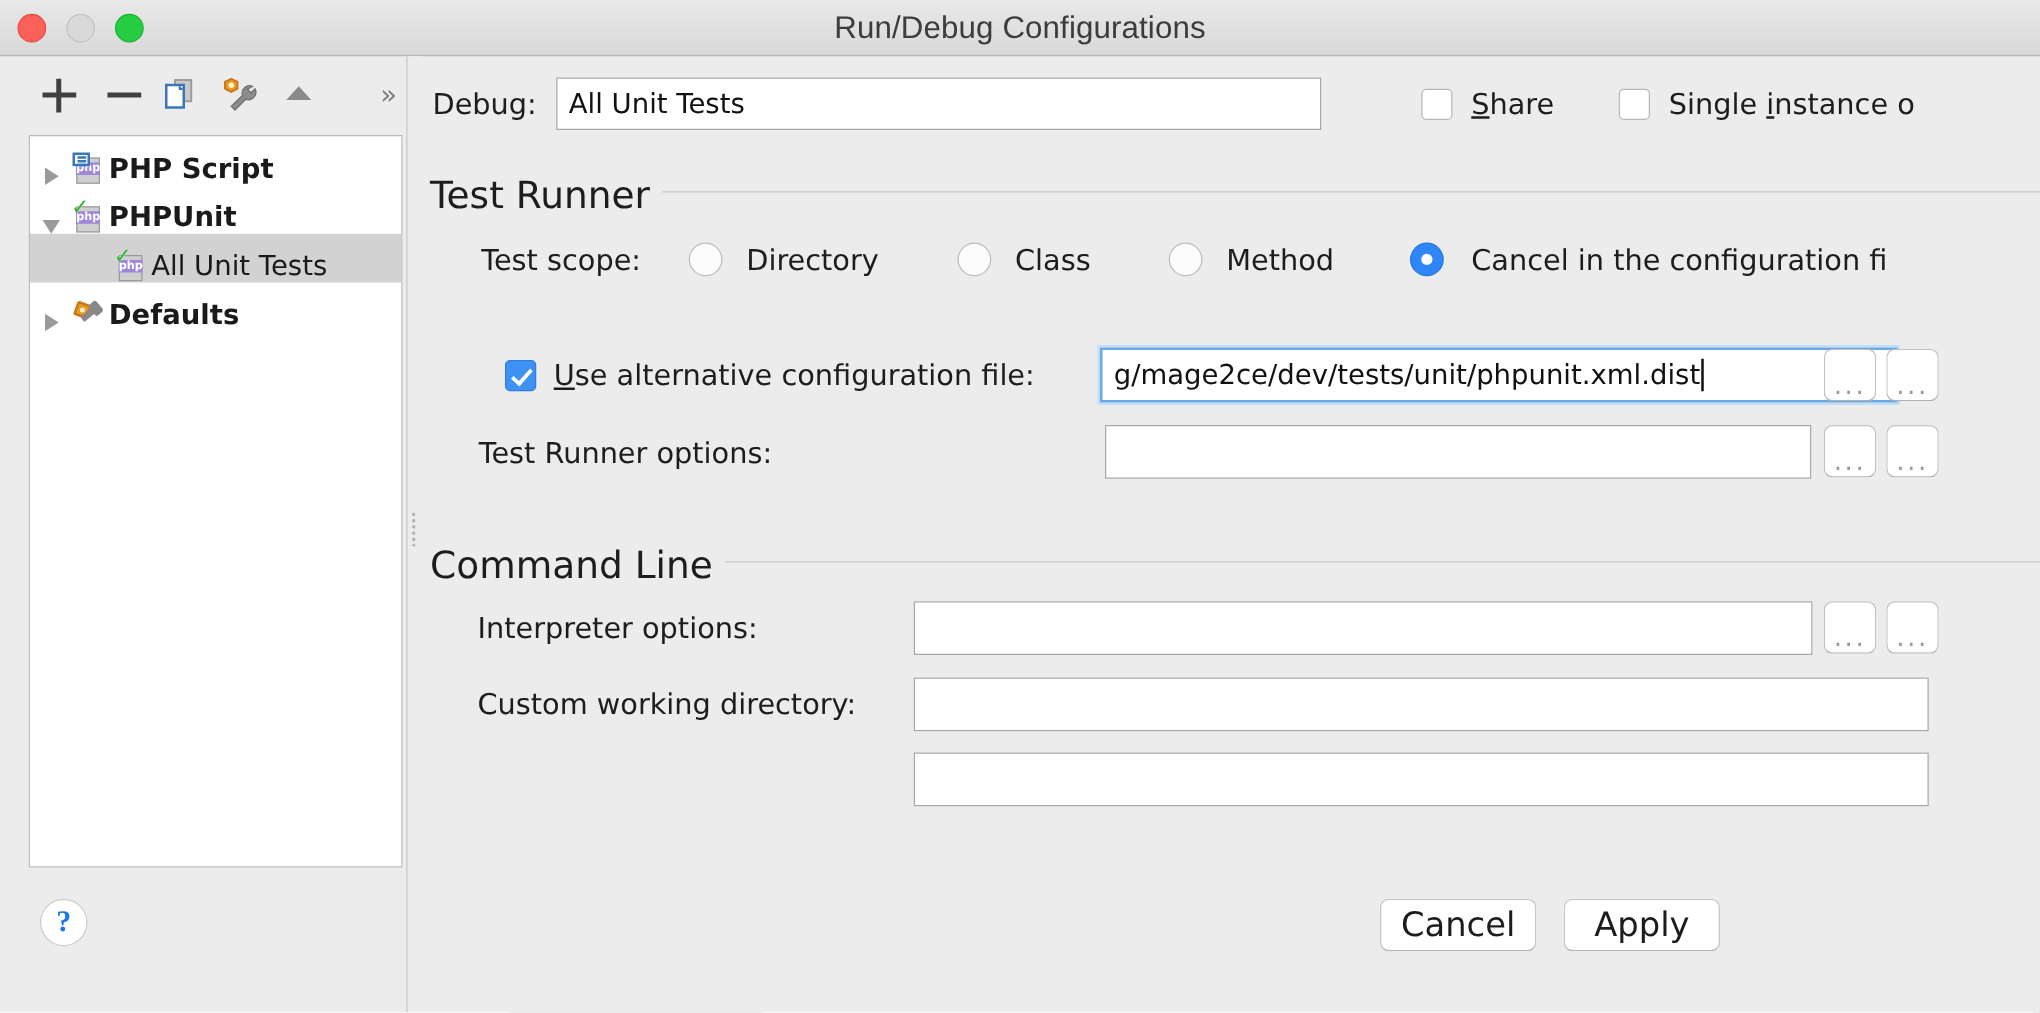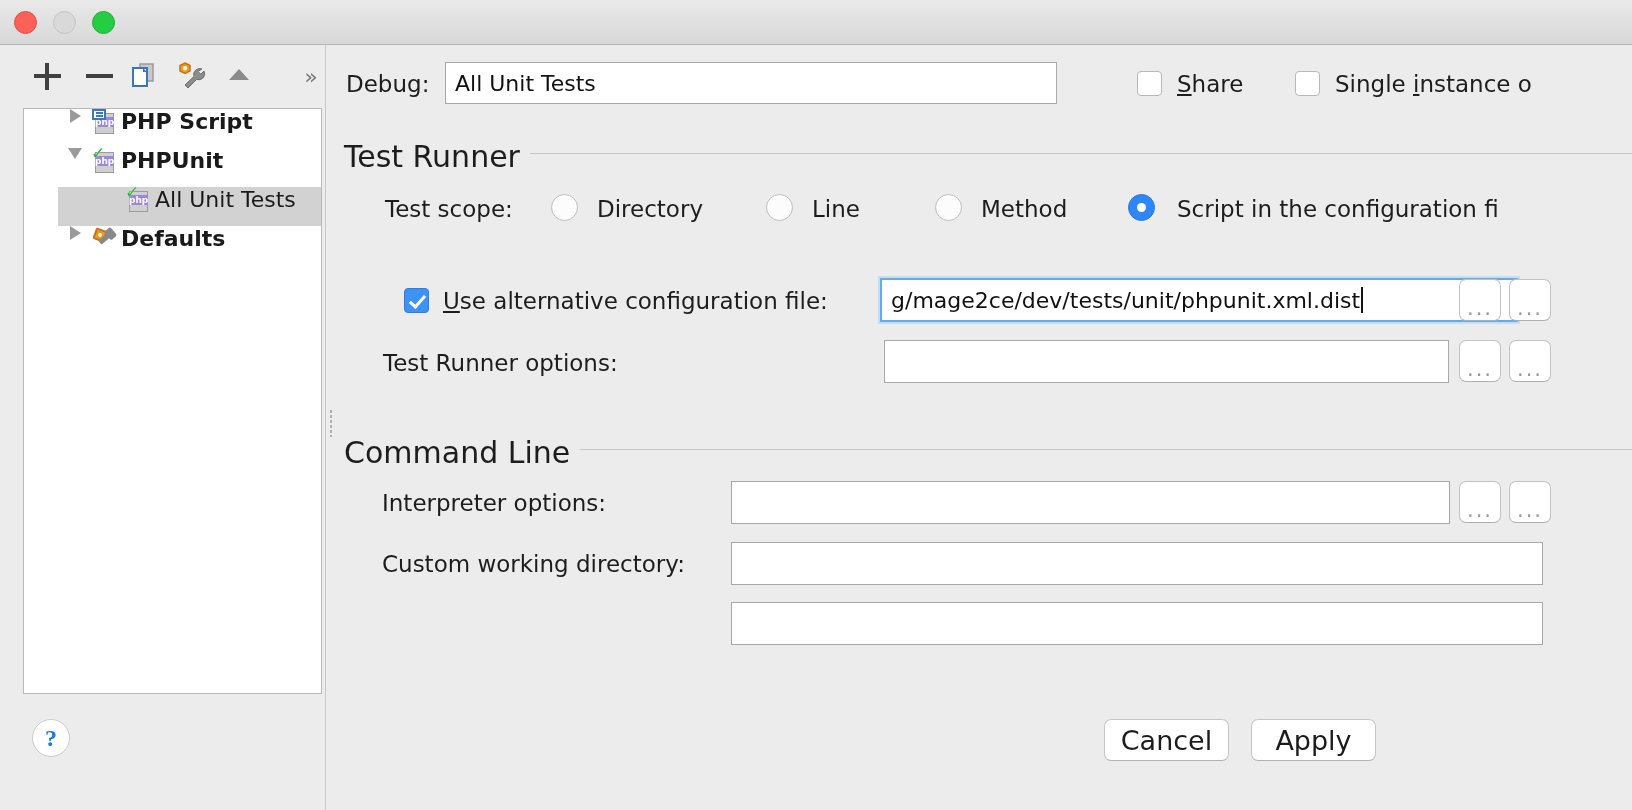--- a/index.html
+++ b/index.html
@@ -99,23 +99,22 @@
     width: 299px; height: 586px;
     background: #ffffff;
     border: 1px solid #b9b9b9;
     box-sizing: border-box;
     overflow: hidden;
   }
   .tree-row {
     position: relative;
     height: 39px;
     display: flex;
-    align-items: flex-start;
-    box-sizing: border-box;
-    margin-left: 34px;
+    align-items: flex-end;
+    box-sizing: border-box;
   }
   .tree-row.selected { background: #d2d2d2; }
   .tw-arrow {
     width: 34px;
     display: flex;
     align-items: center;
     justify-content: center;
     flex: 0 0 34px;
   }
   .arrow-right, .arrow-down {
@@ -421,20 +420,21 @@
 </style>
 </head>
 <body>
 
 <div id="app">
 
   <div class="titlebar">
     <div class="traffic tl-close"></div>
     <div class="traffic tl-min"></div>
     <div class="traffic tl-max"></div>
+    <div class="title-text">Run/Debug Configurations</div>
   </div>
 
   <div class="toolbar">
     <div class="tb-btn tb-plus">
       <span class="glyph-plus"></span>
     </div>
     <div class="tb-btn tb-minus">
       <span class="glyph-minus"></span>
     </div>
     <div class="tb-btn tb-copy">
@@ -531,27 +531,27 @@
     <div class="lbl" style="left:998px; top:26px;"><span>Single </span><span class="mnem">i</span><span>nstance o</span></div>
 
     <div class="section-title" style="left:7px; top:94px;">Test Runner</div>
     <div class="section-line" style="left:147px; top:108px; width:1148px;"></div>
 
     <div class="lbl" style="left:48px; top:151px;">Test scope:</div>
     <div class="radio" style="left:214px; top:149px;"></div>
     <div class="lbl" style="left:260px; top:151px;">Directory</div>
 
     <div class="radio" style="left:429px; top:149px;"></div>
-    <div class="lbl" style="left:475px; top:151px;">Line</div>
+    <div class="lbl" style="left:475px; top:151px;">Class</div>
 
     <div class="radio" style="left:598px; top:149px;"></div>
     <div class="lbl" style="left:644px; top:151px;text-align:right;">Method</div>
 
     <div class="radio on" style="left:791px; top:149px;"></div>
-    <div class="lbl" style="left:840px; top:151px;">Script in the configuration fi</div>
+    <div class="lbl" style="left:840px; top:151px;">Cancel in the configuration fi</div>
 
     <div class="cbox checked" style="left:67px; top:243px;"></div>
     <div class="lbl" style="left:106px; top:243px;"><span class="mnem">U</span><span>se alternative configuration file:</span></div>
 
     <div class="txtfield focused" style="left:543px; top:233px; width:638px; height:44px;">
       <span>g/mage2ce/dev/tests/unit/phpunit.xml.dist</span>
         <span class="caret"></span>
     </div>
     <div class="browse" style="left:1122px; top:234px;">
       <span>...</span>

